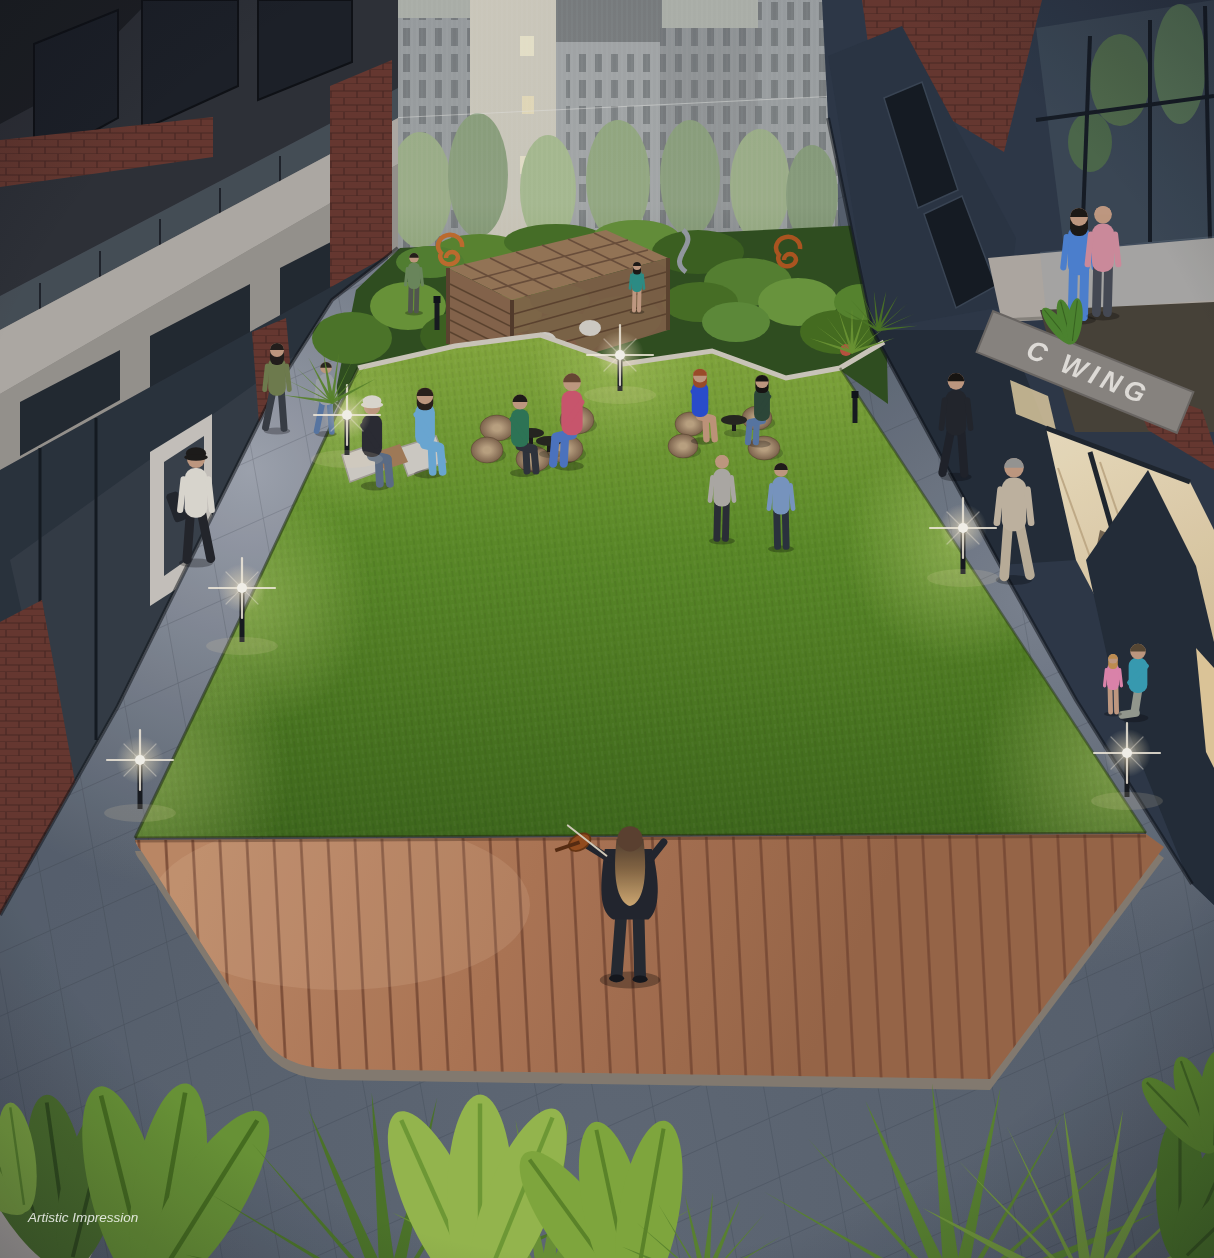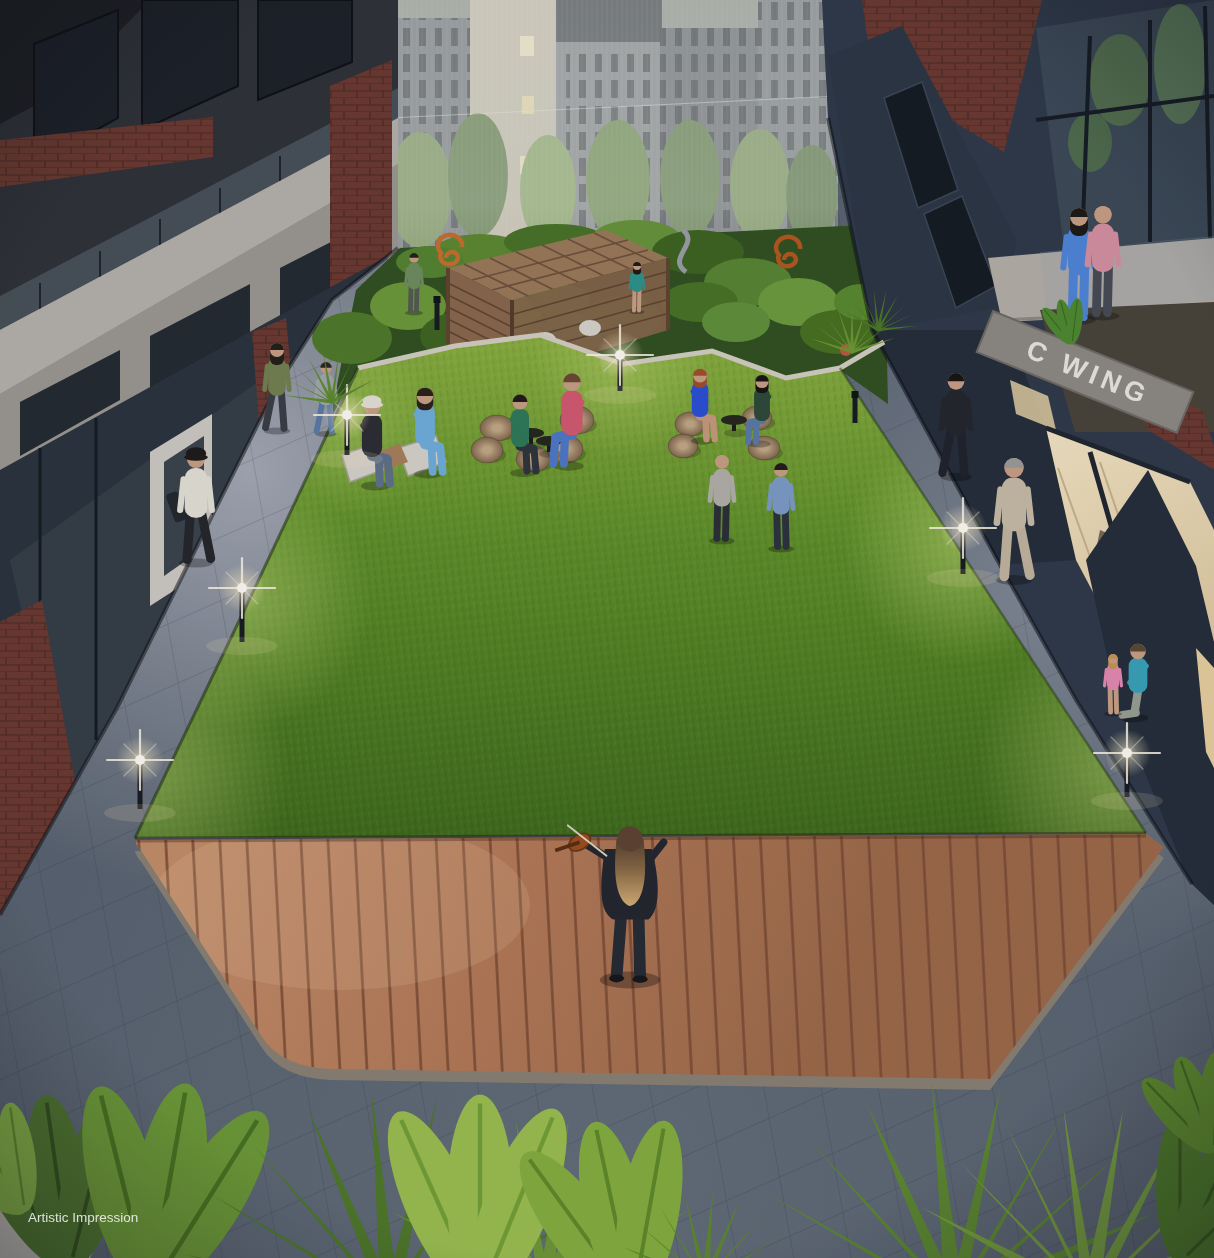--- a/index.html
+++ b/index.html
@@ -1,17 +1,17 @@
 <!DOCTYPE html>
 <html><head>
 <meta charset="utf-8">
 <style>
   html,body{margin:0;padding:0;background:#10141a;}
   #stage{position:relative;width:1214px;height:1258px;overflow:hidden;background:#57616d;
-         font-family:"Liberation Sans", sans-serif;}
+         font-family:"Liberation Sans", sans-serif;font-style:italic;}
   svg{display:block}
   text{font-family:"Liberation Sans", sans-serif;}
   .wing-text{font-size:27px;letter-spacing:5px;fill:#ece9e2;font-weight:bold;}
   .watermark{font-size:13.5px;fill:rgba(255,255,255,.82);}
 </style>
 </head>
 <body>
 
 <div id="stage">
 <svg width="1214" height="1258" viewBox="0 0 1214 1258" xmlns="http://www.w3.org/2000/svg">

